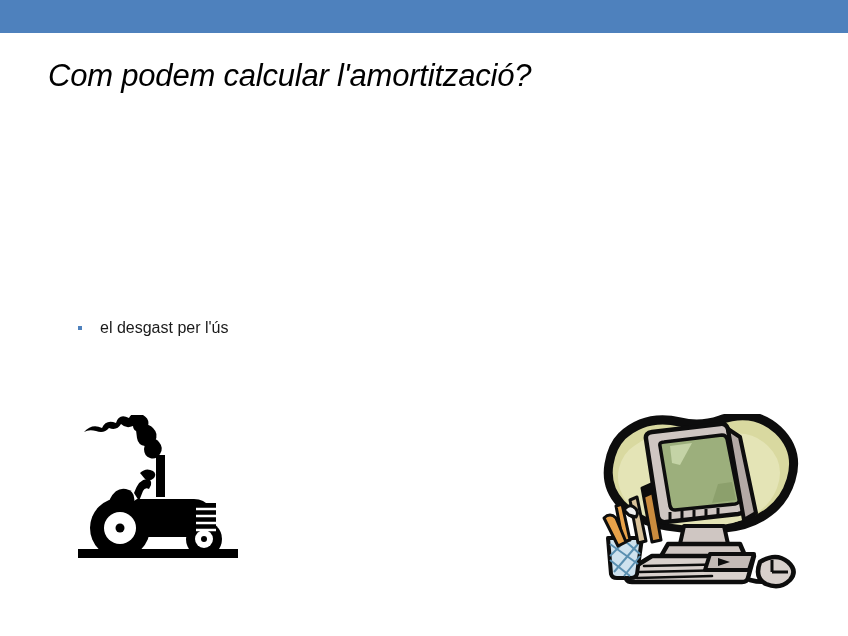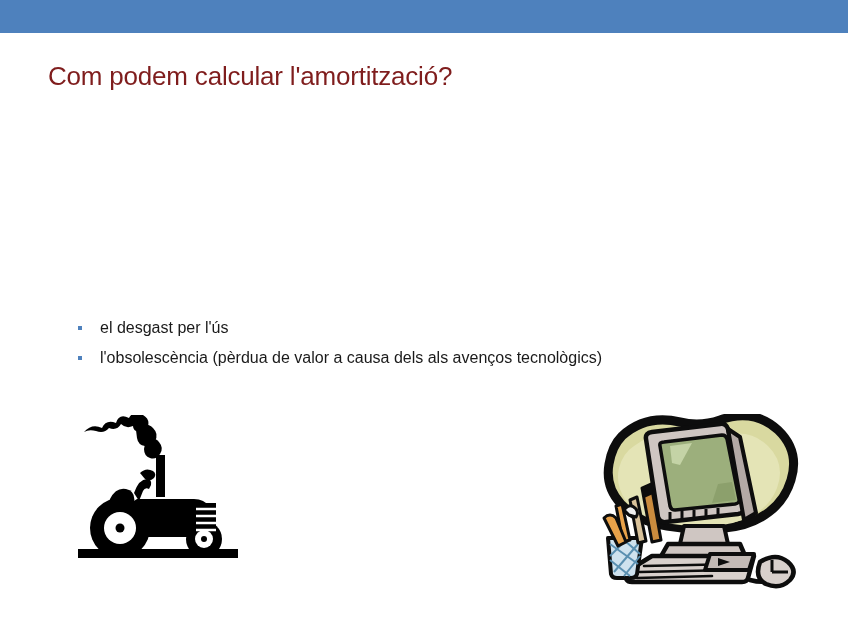--- a/index.html
+++ b/index.html
@@ -31,26 +31,27 @@
     height: 33px;
     background: #4E81BD;
   }
 
   
   .title {
     position: absolute;
     left: 48px;
     top: 56px;
     width: 760px;
-    font-size: 26px;
+    font-size: 31px;
     line-height: 40px;
     font-weight: 400;
-    color: #7f1d1d;
+    color: #000000;
     letter-spacing: -0.2px;
     white-space: nowrap;
+    font-style: italic;
   }
 
   
   .body-list {
     position: absolute;
     left: 44px;
     top: 150px;
     width: 780px;
   }
 
@@ -126,24 +127,20 @@
   <div class="title">Com podem calcular l'amortització?</div>
 
 
   <div class="sub-list">
 
     <div class="lvl2">
       <span class="dot"></span>
       <span>el desgast per l'ús</span>
     </div>
 
-    <div class="lvl2">
-      <span class="dot"></span>
-      <span>l'obsolescència (pèrdua de valor a causa dels als avenços tecnològics)</span>
-    </div>
 
   </div>
 
   <div class="tractor-art">
     <svg viewBox="0 0 170 150" width="170" height="150">
       <g fill="#000000">
 
         <path d="M10 17 q8 -9 18 -4 q4 -9 14 -5 q3 -10 13 -5 q5 -9 14 -3 q7 4 5 11 q-2 7 -9 6 q-6 -1 -6 -6
                  q-7 3 -12 -2 q-4 7 -12 4 q-5 6 -13 3 q-7 -2 -12 1 z"></path>
         <path d="M62 12 q10 -6 17 1 q6 6 2 13 q-3 6 -10 5 q-7 -1 -8 -8 q-1 -6 -1 -11 z"></path>

